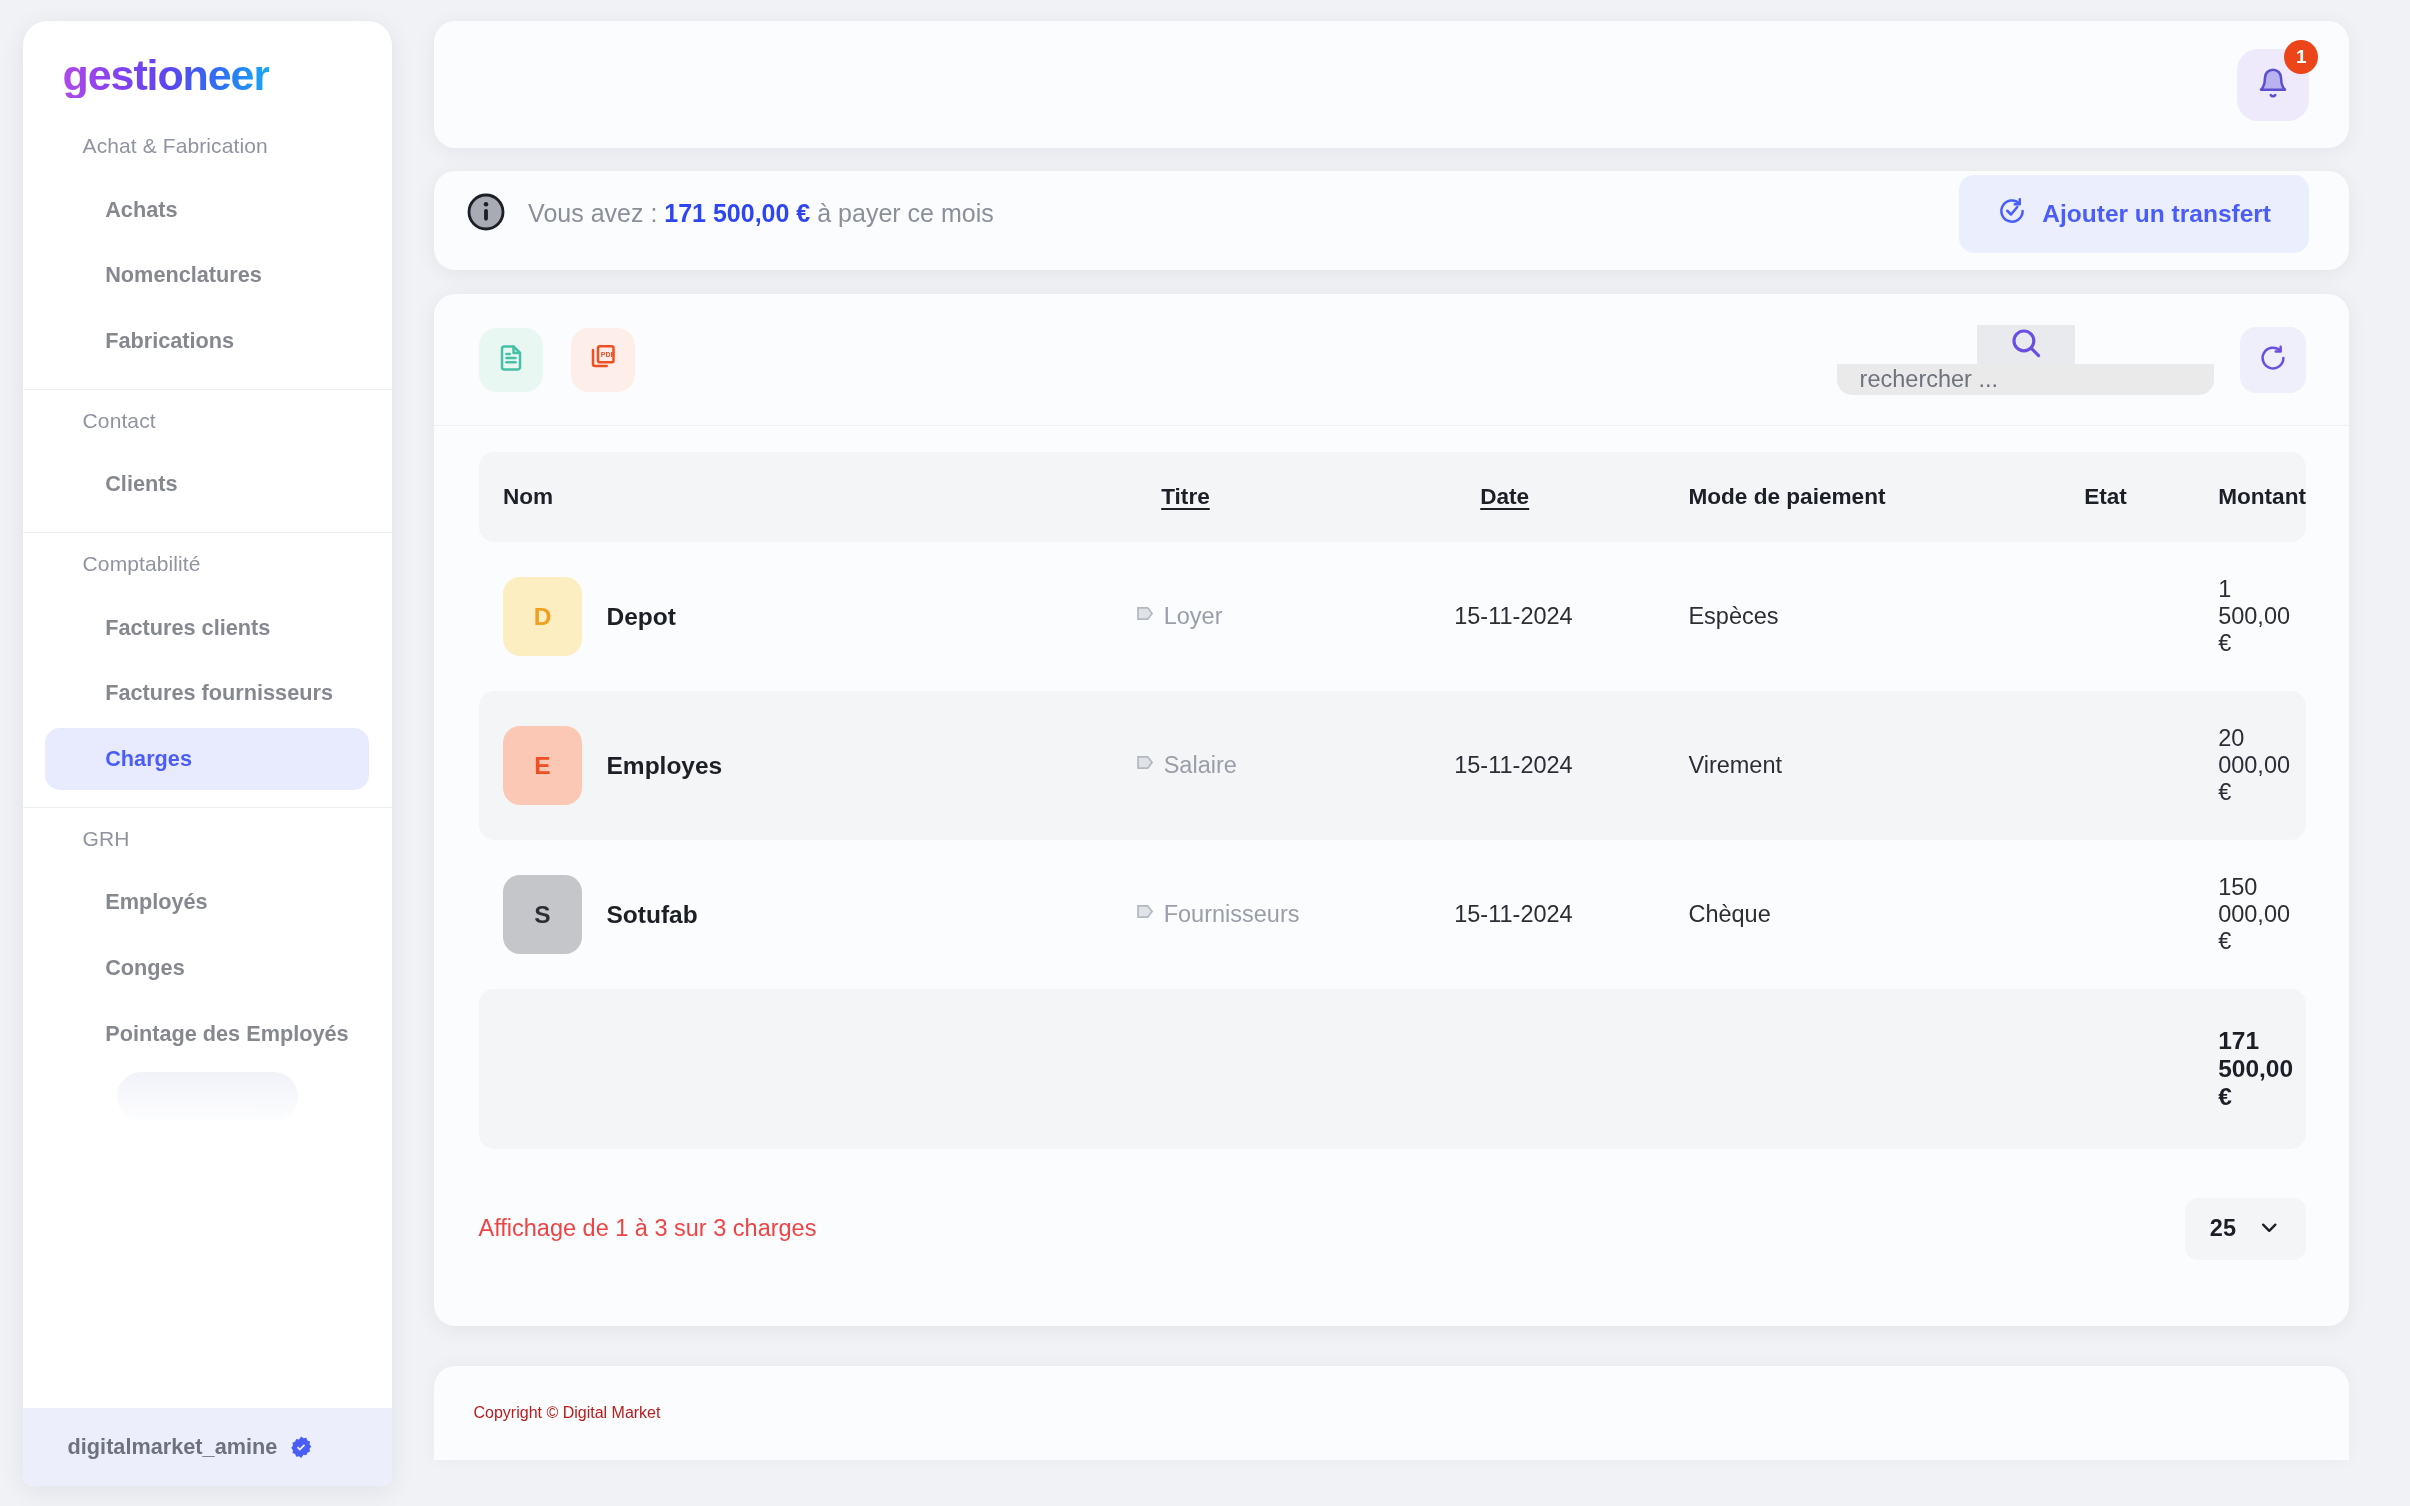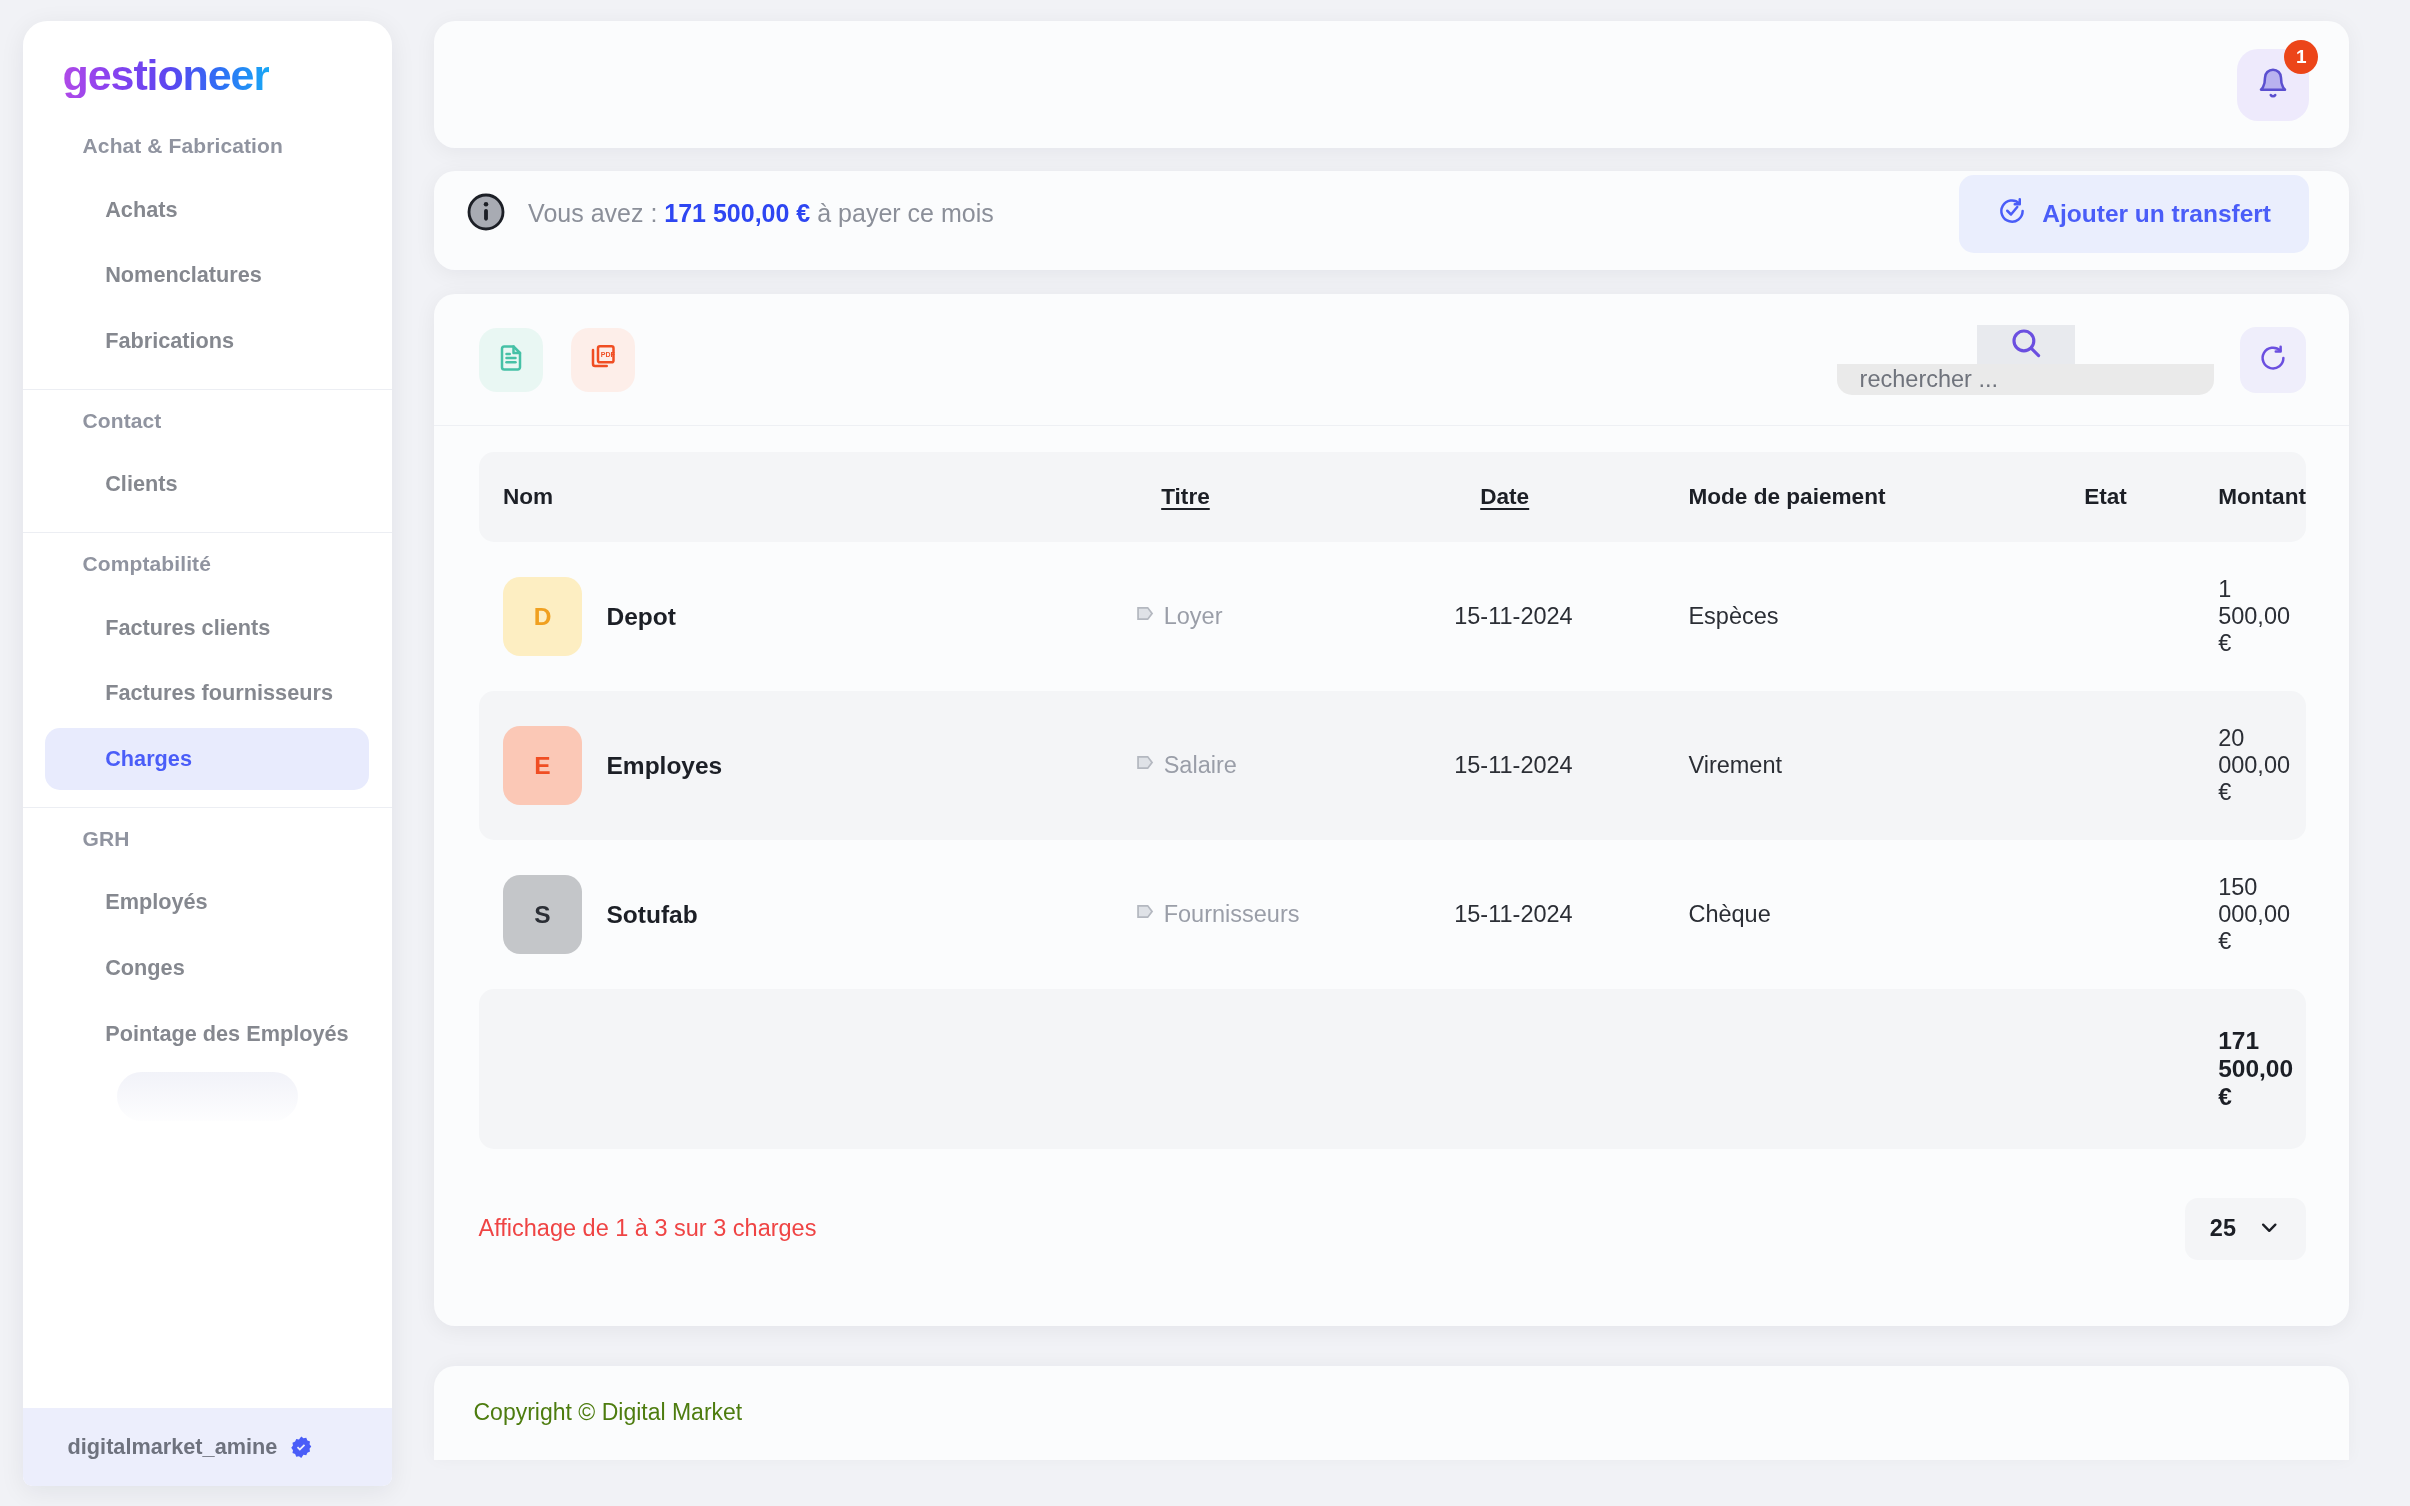--- a/index.html
+++ b/index.html
@@ -26,21 +26,21 @@
     font-size: 43px; font-weight: 700; letter-spacing: -1.1px;
     background: linear-gradient(90deg,#b04ae8 0%, #8b42ef 22%, #5b46f0 52%, #2f6ff5 76%, #18a8f5 100%);
     -webkit-background-clip: text; background-clip: text;
     -webkit-text-fill-color: transparent; color: transparent;
     display: inline-block; line-height: 1.05;
   }
   .nav-scroll { flex: 1 1 auto; overflow: hidden; position: relative; }
   .nav-group { border-bottom: 0.9px solid #eceef3; padding: 1.9px 0 13px 0; }
   .nav-group:last-child { border-bottom: none; }
   .nav-head {
-    font-size: 21px; color: #9094a0; font-weight: 700;
+    font-size: 21px; color: #9094a0; font-weight: 400;
     padding: 17px 0 17px 60px; letter-spacing: 0.1px;
   }
   .nav-item {
     font-size: 21.7px; color: #85888f; font-weight: 700;
     padding: 19px 0 19px 60px; margin: 3.8px 22.6px 3.8px 22.6px;
     border-radius: 15px; cursor: pointer; line-height: 1.1;
     white-space: nowrap;
   }
   .nav-item.active { background: #e8ebfd; color: #4a5df8; }
   .ghost-item { height: 49px; margin: 7.5px 94px; border-radius: 24.5px;
@@ -128,21 +128,21 @@
   .pagination { display: flex; align-items: center; justify-content: space-between;
                 padding: 49px 43px 51px 45px; }
   .pg-info { font-size: 23.5px; color: #ef4444; }
   .pg-select { display: flex; align-items: center; gap: 21px; background: #f4f5f7;
                border-radius: 13px; padding: 17px 24.5px; cursor: pointer; }
   .pg-select-val { font-size: 23.5px; font-weight: 700; color: #1c1f26; }
 
   .footer { margin-top: 40px; height: 94px; display: flex; align-items: center;
             padding-left: 40px; background: #fbfcfd; border-radius: 21px 21px 0 0;
             box-shadow: 0 -1.9px 17px rgba(16,24,40,.04); flex: 0 0 auto; }
-  .footer-text { font-size: 23px; color: #4d7c0f; }
+  .footer-text { font-size: 16px; color: #b91c1c; }
 
   
   col.c-nom   { width: 734px; }
   col.c-titre { width: 348px; }
   col.c-date  { width: 264px; }
   col.c-mode  { width: 433px; }
   col.c-etat  { width: 151px; }
   col.c-mont  { width: auto; }
 </style>
 </head>

